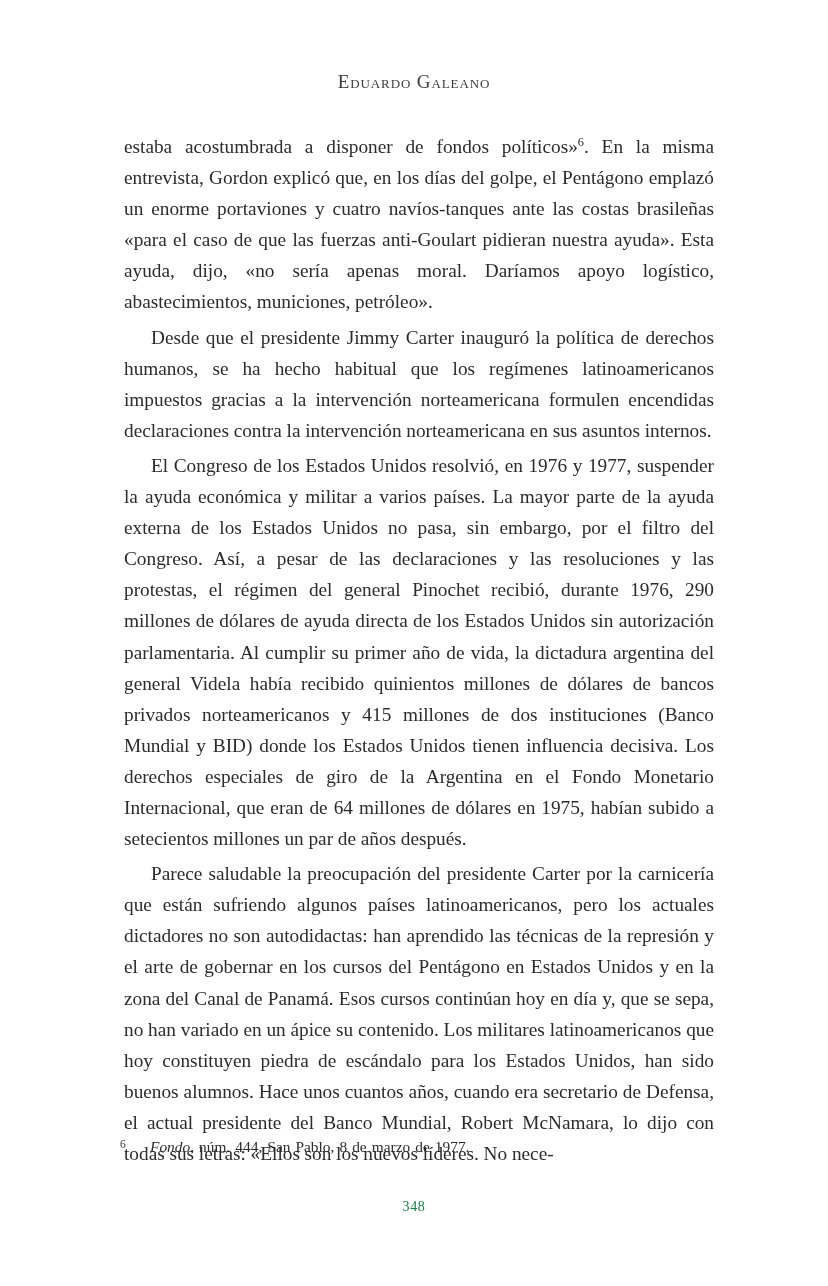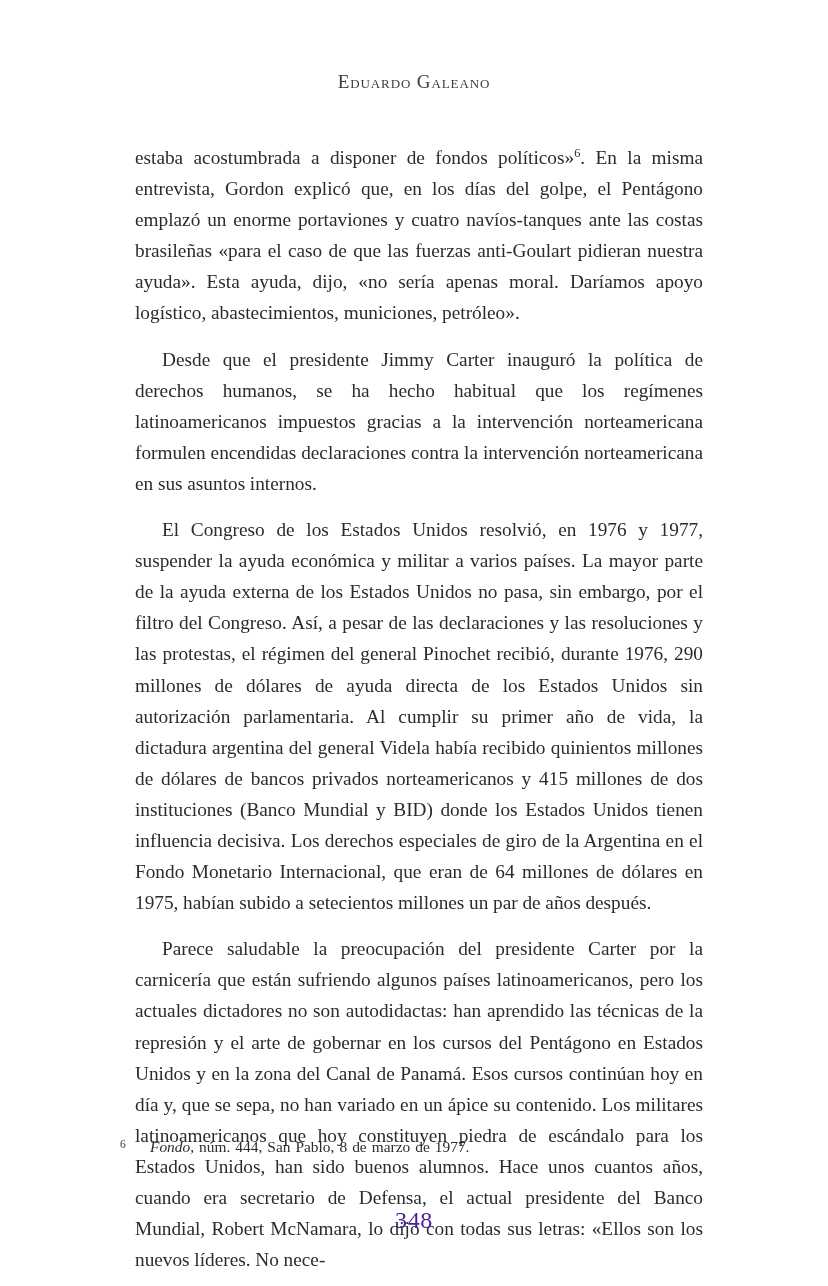--- a/index.html
+++ b/index.html
@@ -36,21 +36,21 @@
 
   
   .text-block {
     position: absolute;
     top: 127px;
     left: 120px;
     width: 598px;
   }
 
   .para {
-    margin: 15px;
+    margin: 4px;
     font-size: 19.3px;
     line-height: 31.1px;
     text-align: justify;
     text-justify: inter-word;
     text-indent: 0;
     hyphens: none;
     word-spacing: -0.1px;
   }
 
   .para + .para {
@@ -98,24 +98,23 @@
     font-style: italic;
   }
 
   
   .folio {
     position: absolute;
     top: 1199px;
     left: 0;
     width: 828px;
     text-align: center;
-    font-size: 24px;
-    color: #4c1d95;
+    font-size: 14px;
+    color: #15803d;
     letter-spacing: 0.6px;
-    margin-top: 8px;
   }
 </style>
 </head>
 <body>
 
 <div class="page">
 
   <div class="running-head">Eduardo Galeano</div>
 
   <div class="text-block">

